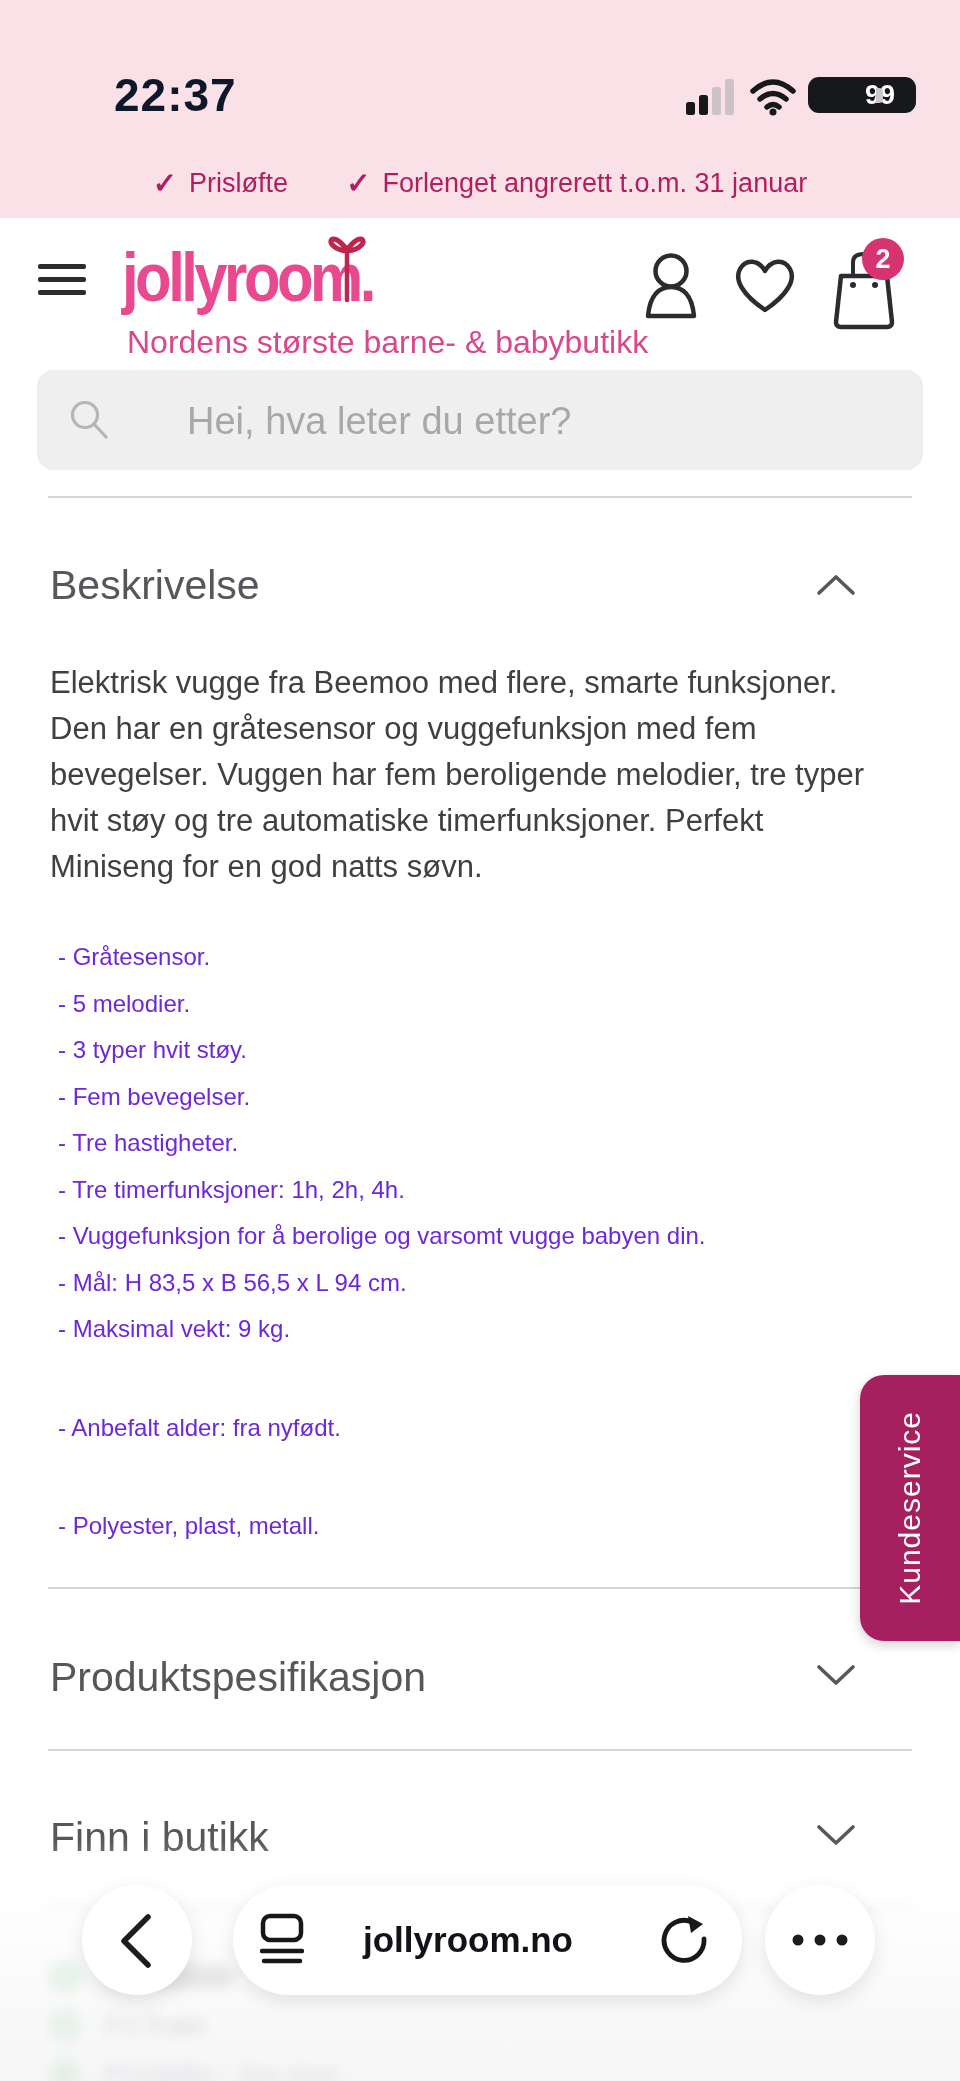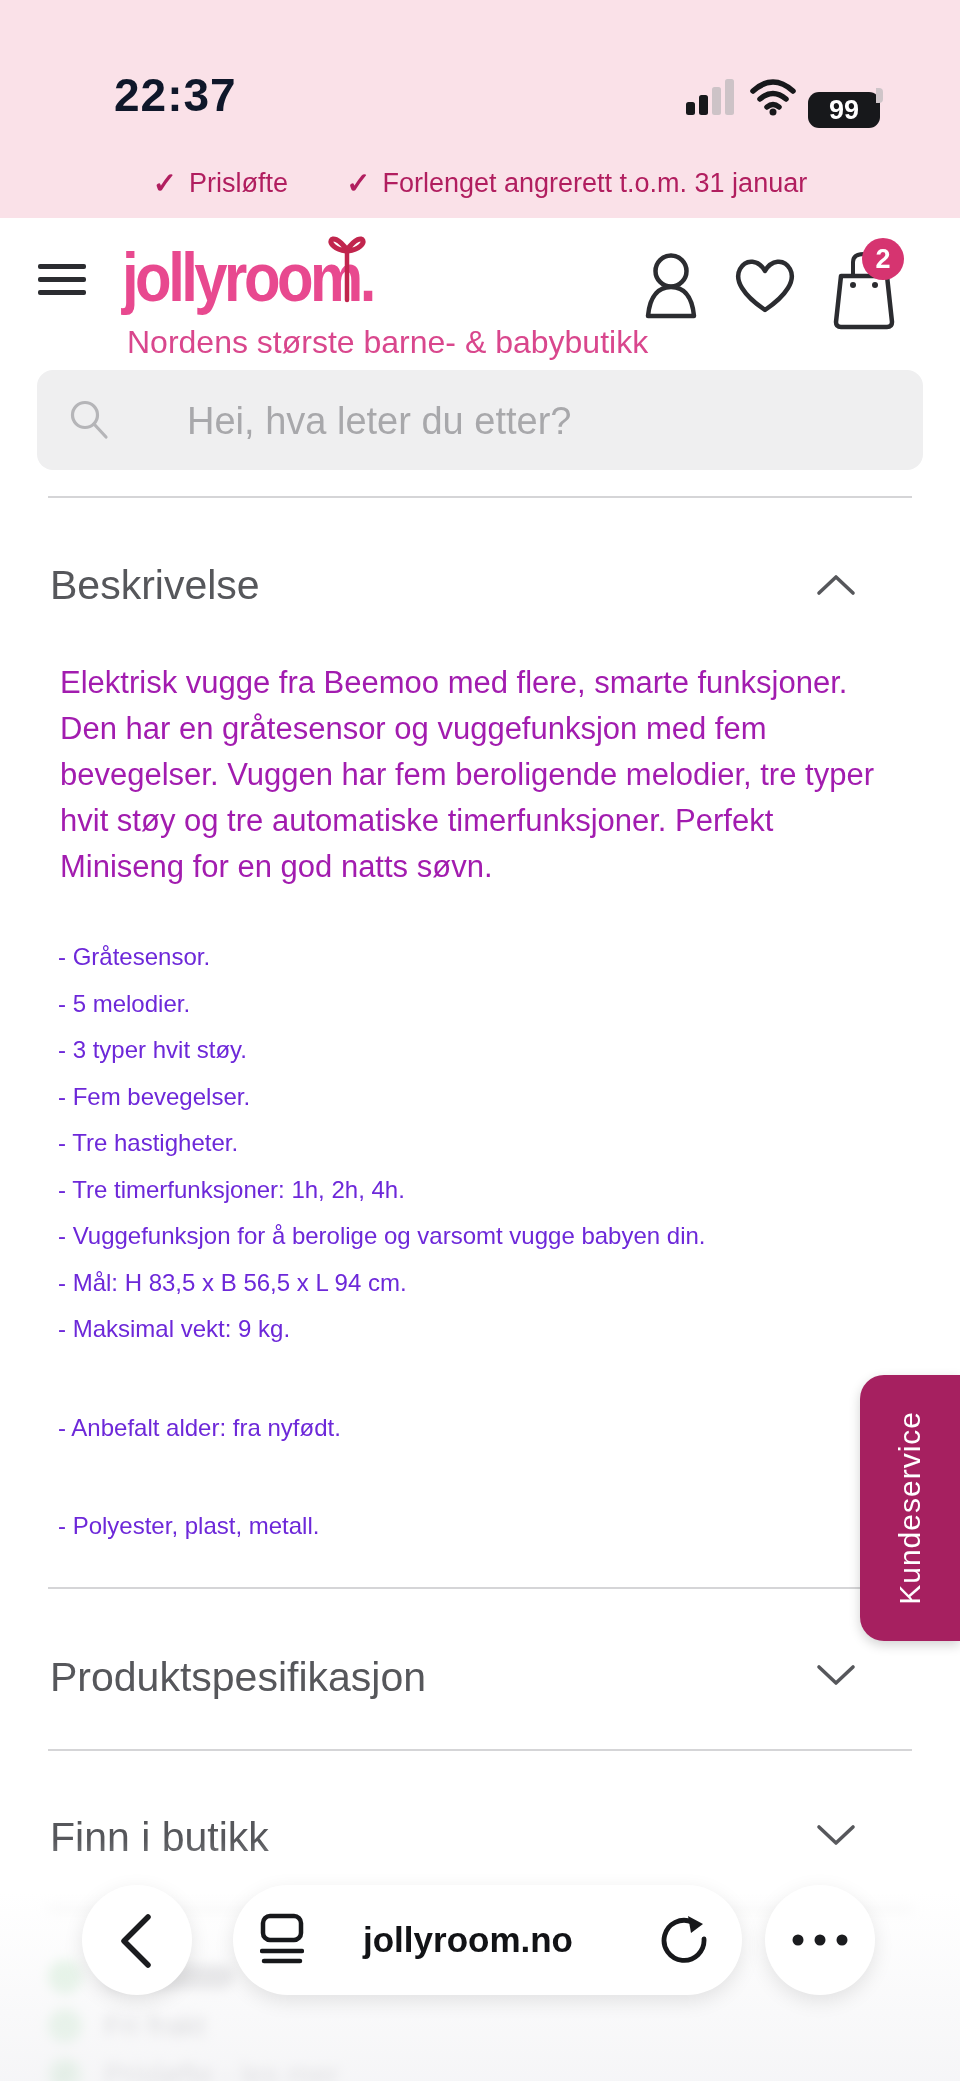--- a/index.html
+++ b/index.html
@@ -5,22 +5,22 @@
   html,body{margin:0;padding:0;background:#fff;}
   .screen{
     position:relative;width:960px;height:2081px;overflow:hidden;background:#ffffff;
     font-family:"Liberation Sans",sans-serif;-webkit-font-smoothing:antialiased;
   }
   .abs{position:absolute;}
 
   
   .status-area{position:absolute;left:0;top:0;width:960px;height:218px;background:#fae1e8;}
   .time{position:absolute;left:114px;top:68px;font-size:46px;font-weight:700;color:#0f172a;letter-spacing:1px;}
-  .battery{position:absolute;left:808px;top:92px;width:72px;height:36px;background:#17181b;border-radius:11px;
-           color:#fff;font-size:27px;font-weight:700;text-align:center;line-height:36px;}
+  .battery{position:absolute;left:808px;top:77px;width:72px;height:36px;background:#17181b;border-radius:11px;
+           color:#fff;font-size:27px;font-weight:700;text-align:center;line-height:36px;padding-left:36px;}
   .battery-nub{position:absolute;left:876px;top:88px;width:7px;height:15px;background:#cfc5c9;border-radius:0 4px 4px 0;}
 
   .promo{position:absolute;left:0;top:160px;width:960px;height:46px;display:flex;justify-content:center;align-items:center;gap:58px;}
   .promo-item{display:flex;align-items:center;gap:12px;color:#b11e5f;font-size:27px;font-weight:500;}
   .check-glyph{font-size:29px;font-weight:700;color:#b11e5f;}
 
   
   .hamburger{position:absolute;left:38px;top:264px;width:48px;height:34px;cursor:pointer;}
   .hamburger div{height:5px;background:#2b2c30;border-radius:2px;margin-bottom:8px;}
   .logo{position:absolute;left:122px;top:238px;font-size:68px;font-weight:700;color:#e8498f;
@@ -35,21 +35,21 @@
   .search{position:absolute;left:37px;top:370px;width:886px;height:100px;background:#efeff0;border-radius:16px;}
   .search input{position:absolute;left:148px;top:0;width:700px;height:100px;border:none;background:transparent;outline:none;
                 font-family:"Liberation Sans",sans-serif;font-size:38px;color:#6f7073;}
   .search input::placeholder{color:#a8a8ab;opacity:1;}
   .search-icon{position:absolute;left:68px;top:398px;}
 
   
   .hr{position:absolute;left:48px;width:864px;height:2px;background:#d5d5d7;}
   .sec-head{position:absolute;left:50px;font-size:41px;font-weight:500;color:#56575b;cursor:pointer;}
   .chev{position:absolute;left:814px;cursor:pointer;}
-  .body-line{position:absolute;left:60px;font-size:31px;color:#a21caf;line-height:46px;white-space:nowrap;}
+  .body-line{position:absolute;left:50px;font-size:31px;color:#404040;line-height:46px;white-space:nowrap;}
   .bullets{position:absolute;left:58px;top:934px;font-size:24px;color:#6d28d9;line-height:46.5px;}
   .bullets div{white-space:nowrap;}
   .gap-line{margin-top:52px;}
 
   
   .kundeservice{position:absolute;left:860px;top:1375px;width:100px;height:266px;background:#a62060;
                 border-radius:24px 0 0 24px;box-shadow:0 4px 12px rgba(0,0,0,.18);cursor:pointer;
                 display:flex;align-items:center;justify-content:center;}
   .kundeservice span{writing-mode:vertical-rl;transform:rotate(180deg);color:#fff;font-size:30px;letter-spacing:1px;}
 

